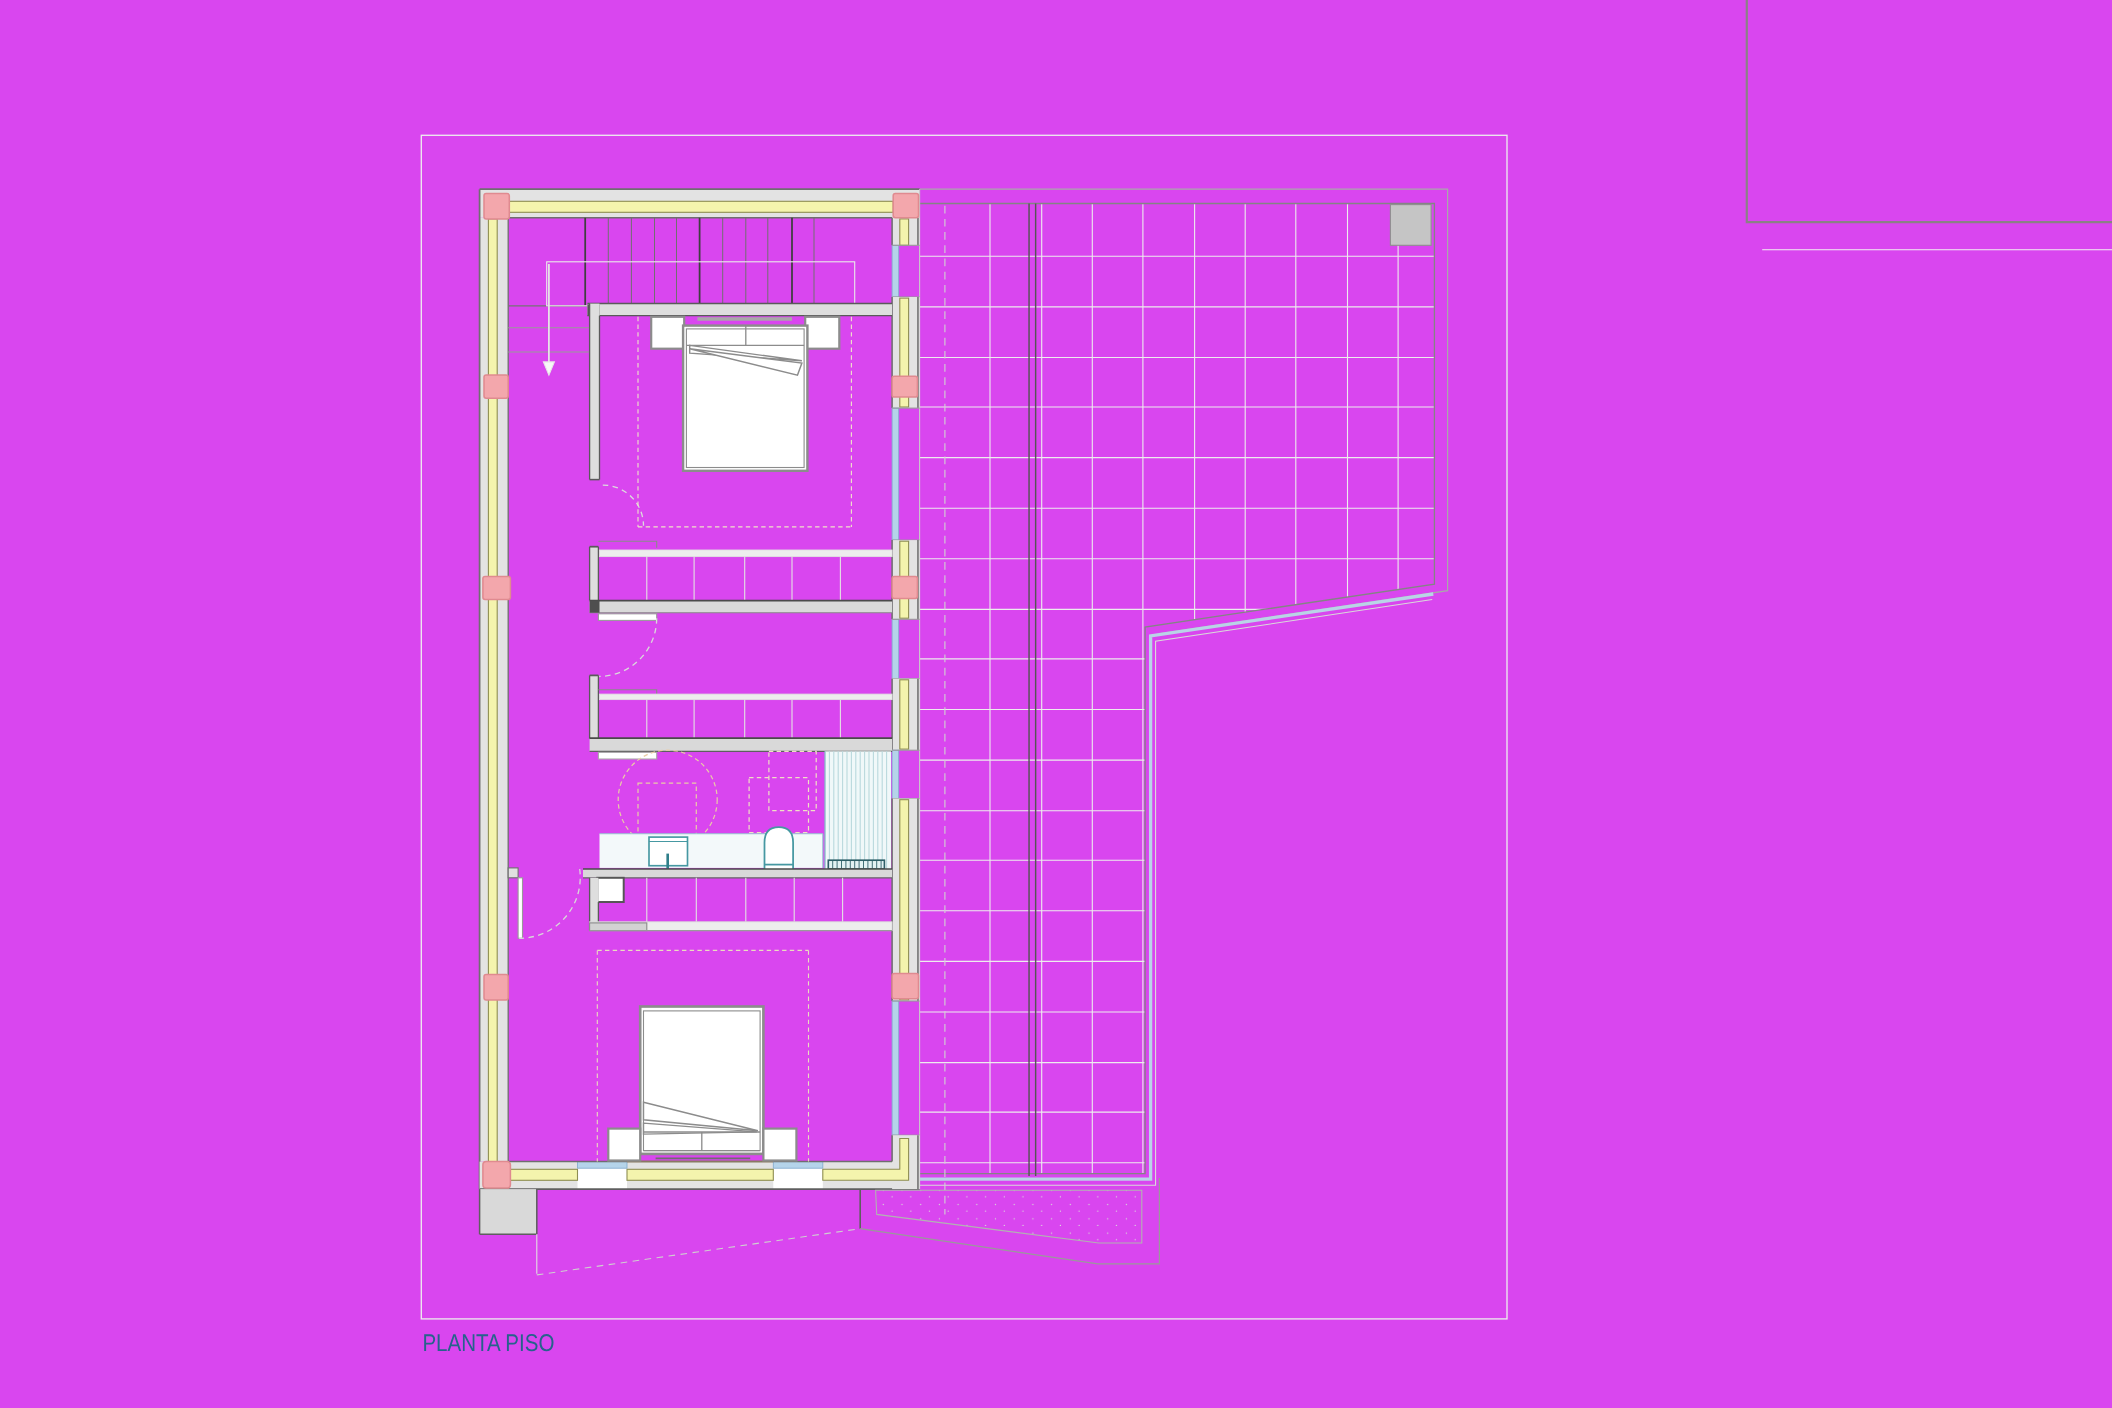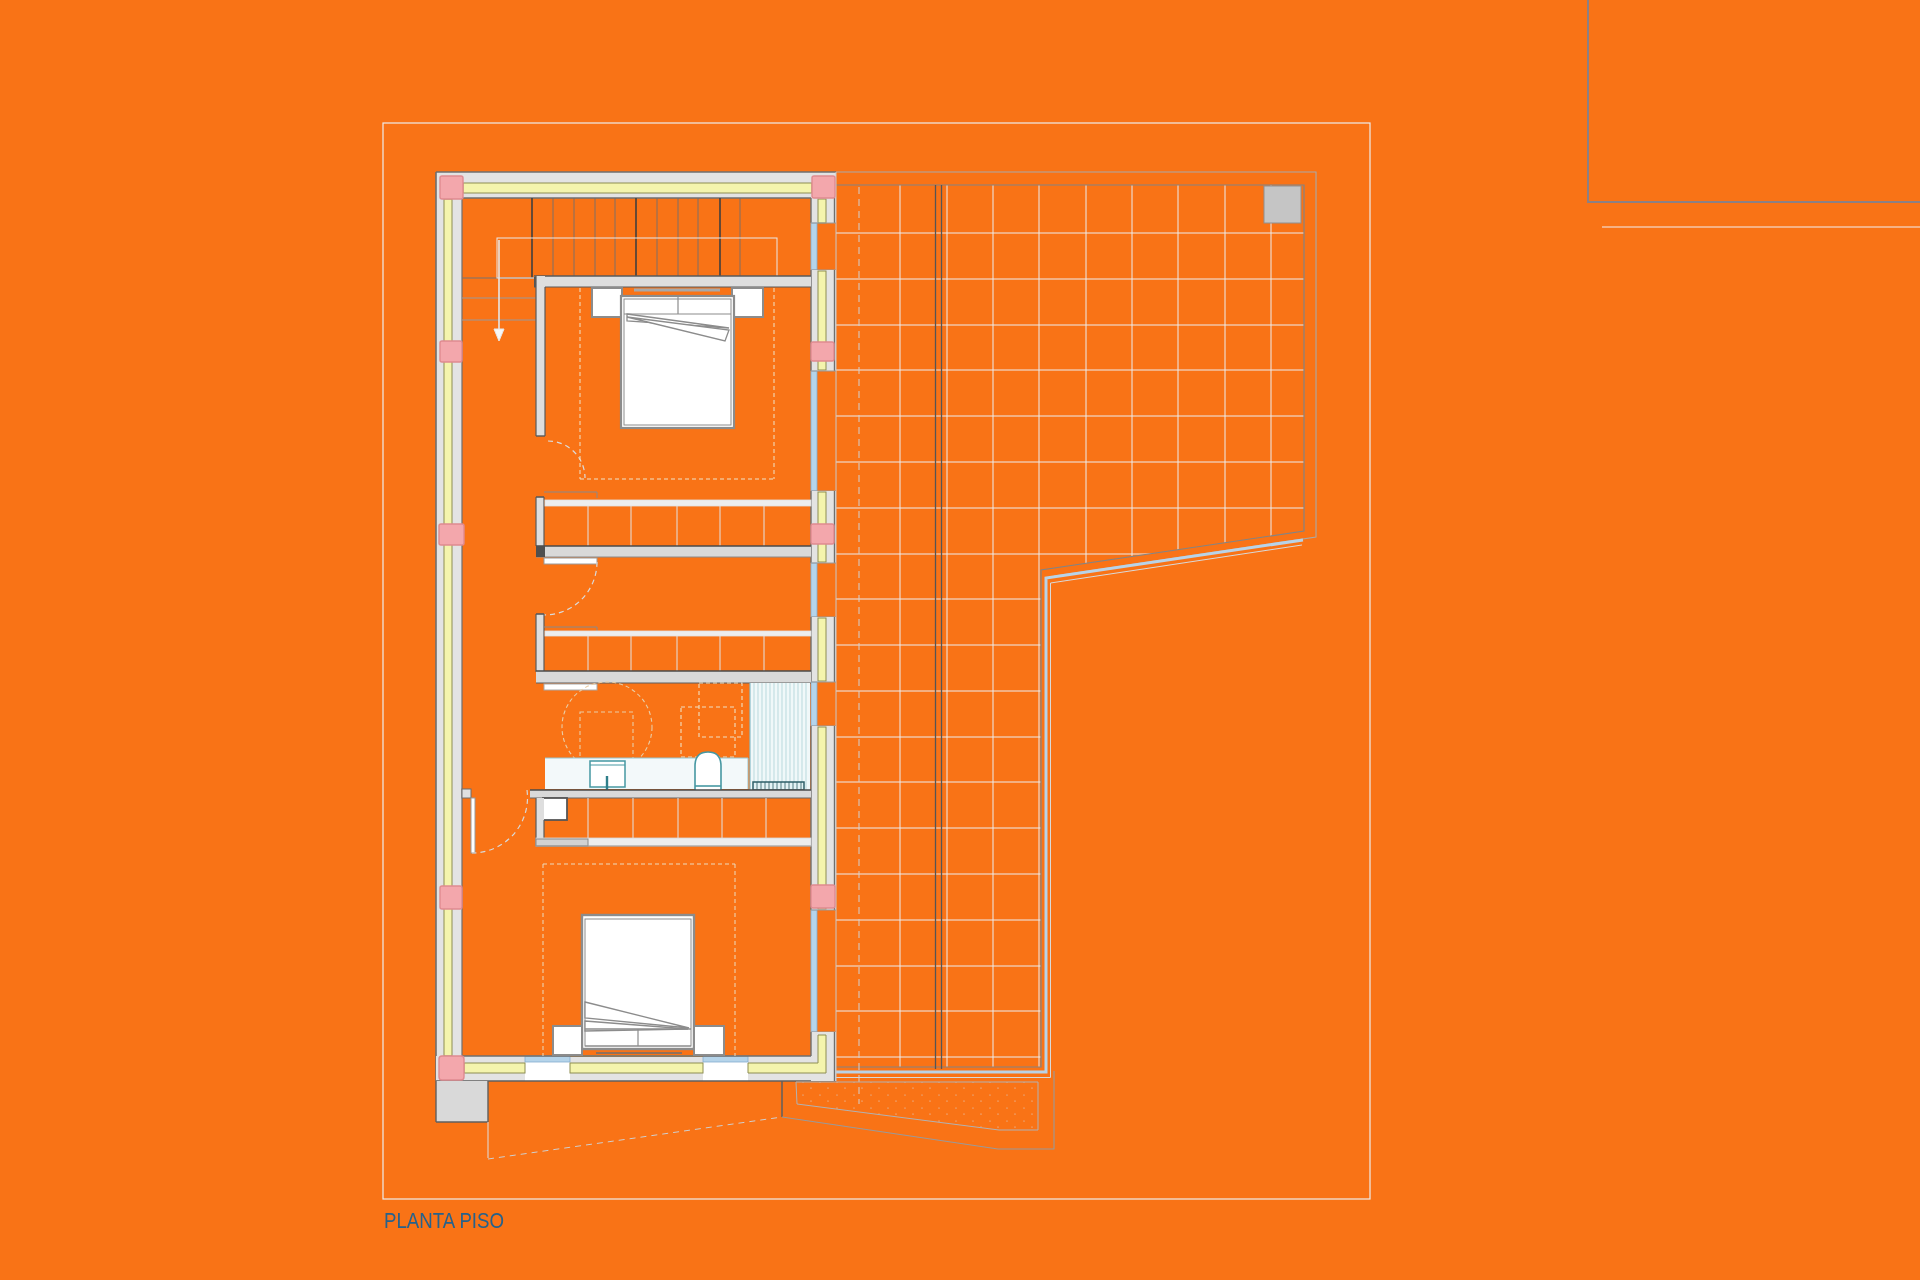--- a/index.html
+++ b/index.html
@@ -1,16 +1,16 @@
 <!DOCTYPE html>
 <html><head>
 <meta charset="utf-8">
 <style>
   html,body{margin:0;padding:0;background:#ffffff;}
-  .page{position:relative;width:1920px;height:1280px;background:#f97316;overflow:hidden;font-family:"Liberation Sans", sans-serif;}
+  .page{position:relative;width:1920px;height:1280px;background:#d946ef;overflow:hidden;font-family:"Liberation Sans", sans-serif;}
   svg{position:absolute;left:0;top:0;}
 </style>
 </head>
 <body>
 <div class="page">
 <svg width="1920" height="1280" viewBox="0 0 1920 1280" fill="none">
 <defs>
   <clipPath id="terraceClip">
     <polygon points="836,185 1304,185 1304,531 1041,570 1041,1067 836,1067"></polygon>
   </clipPath>

